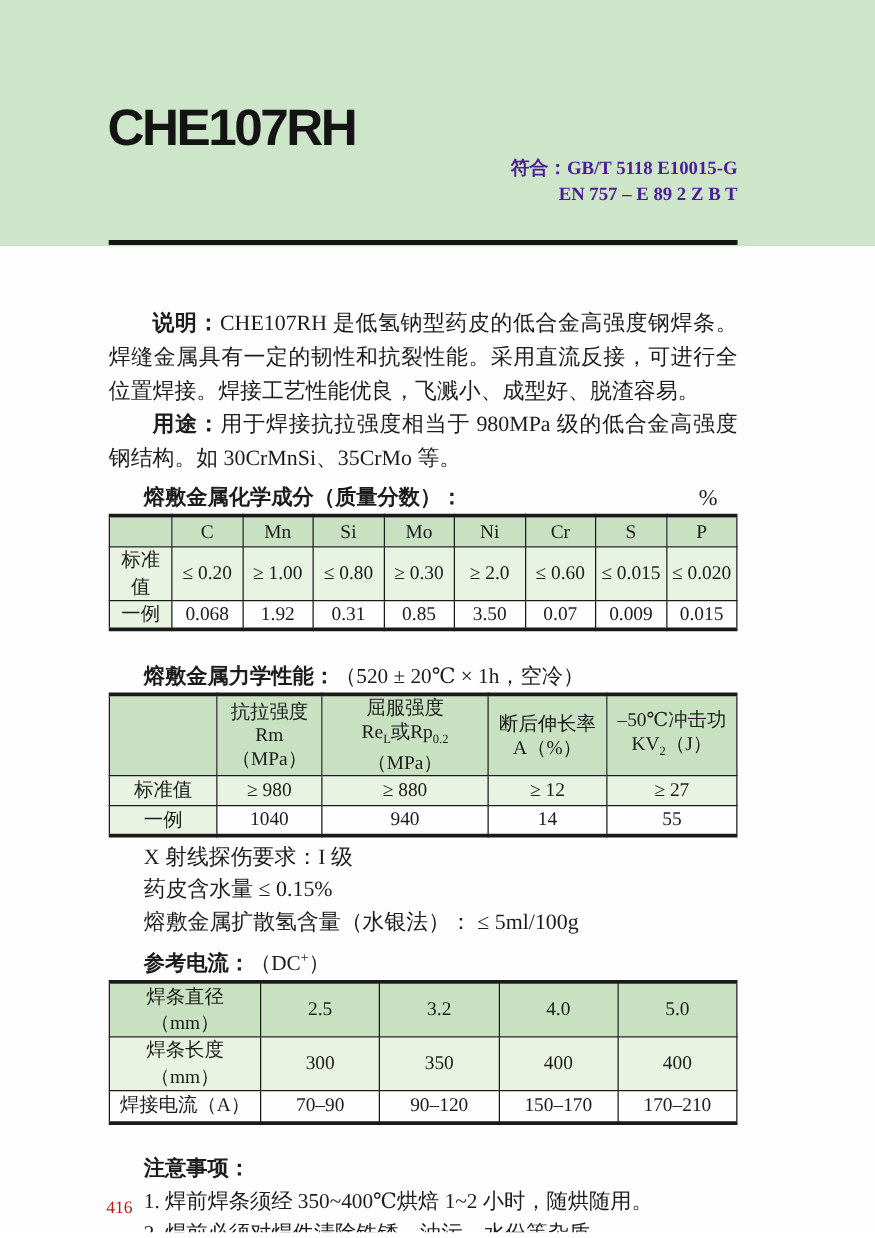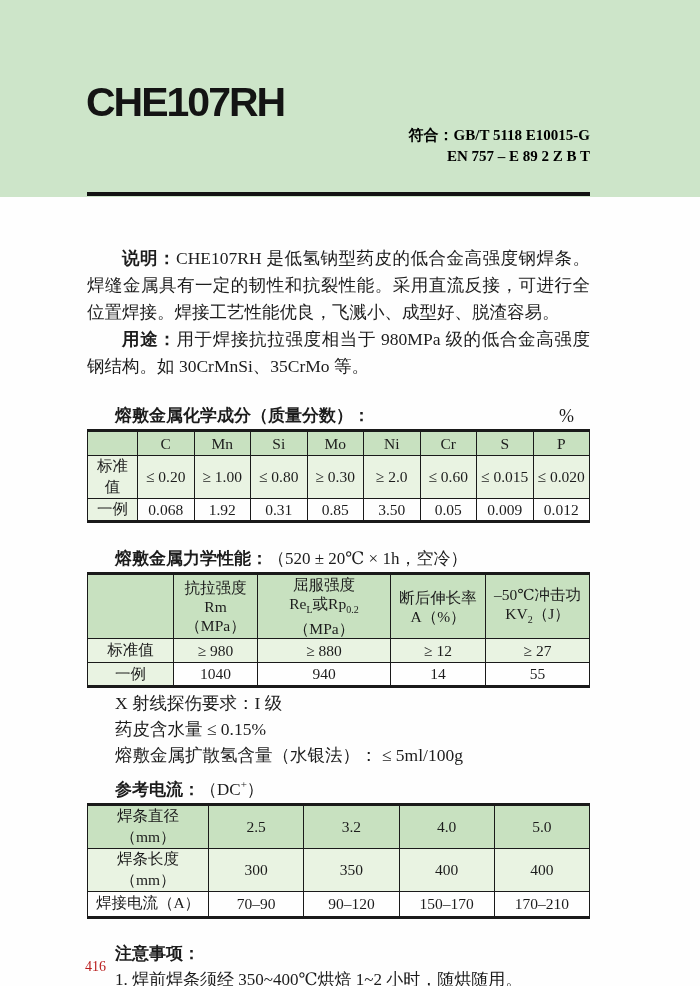--- a/index.html
+++ b/index.html
@@ -10,21 +10,21 @@
   }
   
   .header{position:relative;width:700px;height:197px;background:#cde5c9;}
   .product-code{
     position:absolute;left:86px;top:82px;
     font-family:"Liberation Sans","DejaVu Sans",sans-serif;
     font-weight:bold;font-size:41px;letter-spacing:-2px;color:#141414;line-height:1;
   }
   .compliance{
     position:absolute;right:110px;top:125px;text-align:right;
-    font-size:15px;line-height:21px;font-weight:bold;color:#000000;
+    font-size:15px;line-height:21px;font-weight:bold;color:#4c1d95;
   }
   .header-rule{position:absolute;left:87px;bottom:1px;width:503px;height:4px;background:#141414;}
   
   .content{padding:0 110px 0 87px;}
   .para{font-size:17.5px;line-height:27px;text-align:justify;text-indent:2em;margin:0;}
   .para-block{margin-top:48px;}
   .inline-label{font-family:Liberation Sans, sans-serif;font-weight:bold;}
   
   .section-title{
     font-family:"Liberation Sans","DejaVu Sans",sans-serif;font-weight:bold;
@@ -49,21 +49,21 @@
   .h2{line-height:19px;}
   sub.sm{font-size:10px;}
   sup.sm{font-size:11px;}
   
   .spec-lines{margin-top:2px;padding-left:28px;font-size:17.5px;line-height:26px;}
   .notes{margin-top:22px;padding-left:28px;font-size:17px;line-height:26px;}
   .notes-title{font-family:Liberation Serif, serif;font-weight:bold;font-size:17px;}
   .note-item{white-space:nowrap;}
   
   .page-number{position:absolute;left:85px;top:959px;font-size:14px;color:#b91c1c;}
-  .mt14{margin-top:26px;} .mt26{margin-top:26px;} .mt6{margin-top:6px;} .mt3{margin-top:3px;}
+  .mt14{margin-top:8px;} .mt26{margin-top:26px;} .mt6{margin-top:6px;} .mt3{margin-top:3px;}
 </style>
 </head>
 <body>
 
 <div class="page">
 
   <div class="header">
     <div class="product-code">CHE107RH</div>
     <div class="compliance">
       <div>符合：GB/T 5118 E10015-G</div>
@@ -118,23 +118,23 @@
         <td>≤ 0.015</td>
         <td>≤ 0.020</td>
       </tr>
       <tr class="row-white" style="height:23px">
         <td class="row-light-cell" style="background:#e9f3e2">一例</td>
         <td>0.068</td>
         <td>1.92</td>
         <td>0.31</td>
         <td>0.85</td>
         <td>3.50</td>
-        <td>0.05</td>
+        <td>0.07</td>
         <td>0.009</td>
-        <td>0.012</td>
+        <td>0.015</td>
       </tr>
     </tbody>
       </table>
 
     <div class="section-title mt26">
       <span>熔敷金属力学性能：</span><span class="serif-normal">（520 ± 20℃  × 1h，空冷）</span>
     </div>
     <table class="tbl mt3">
       <colgroup>
           <col style="width:86px">

